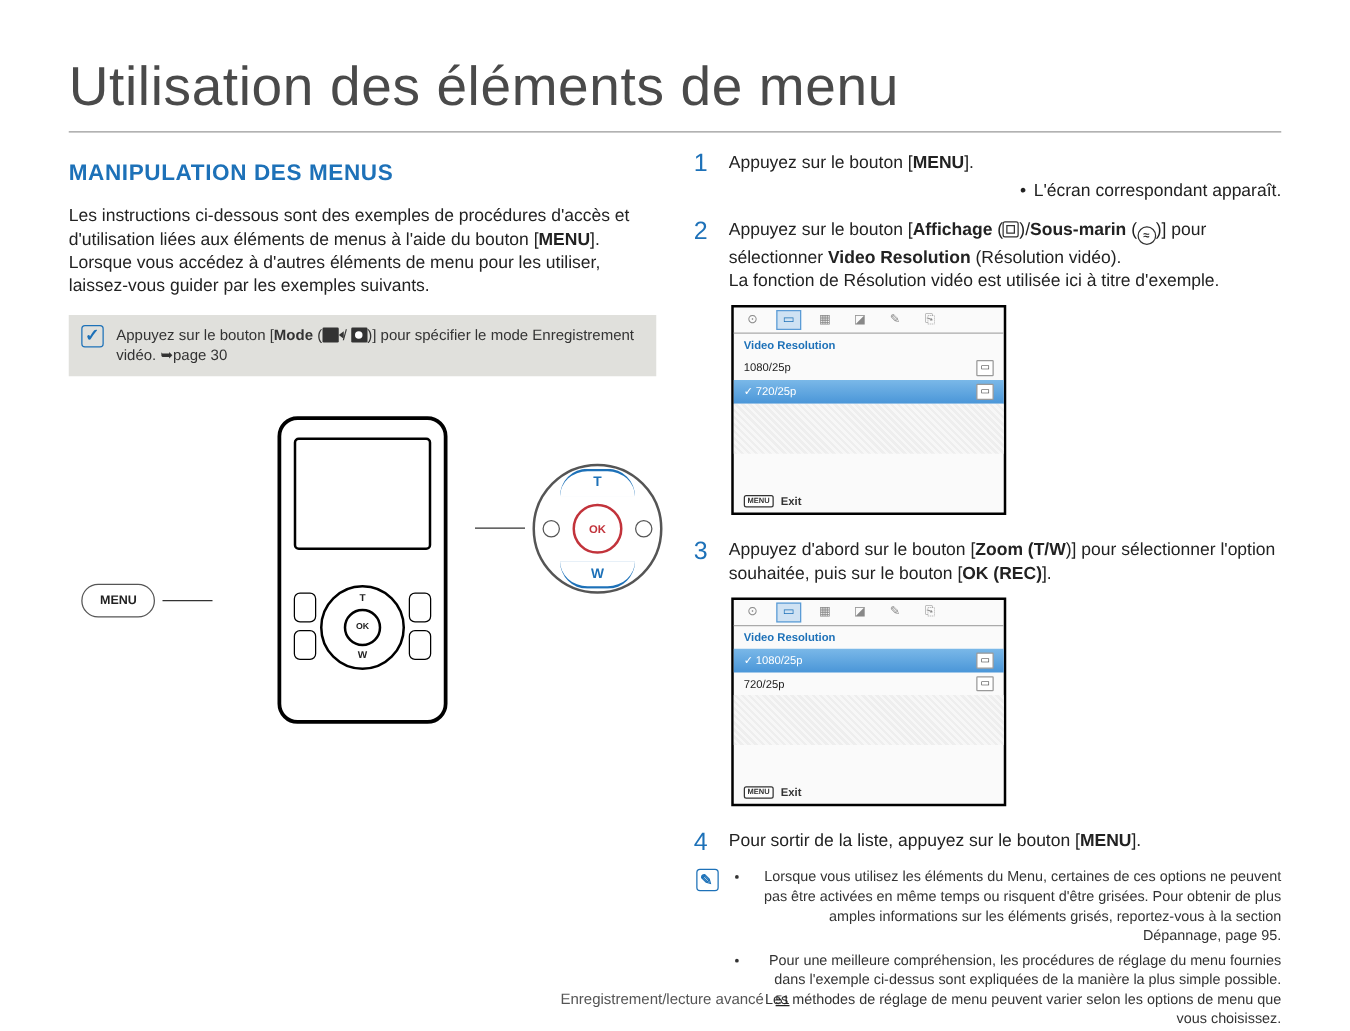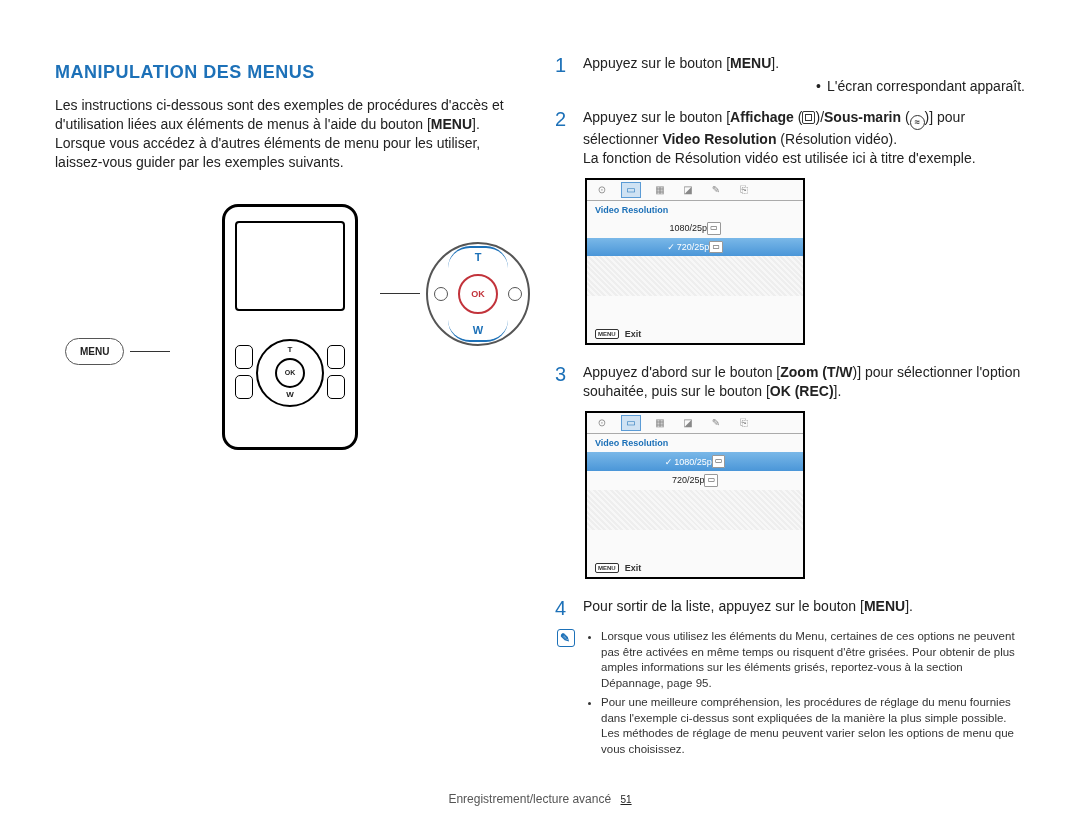--- a/index.html
+++ b/index.html
@@ -306,21 +306,21 @@
   .lcd .menu-title {
     font-size: 9px;
     color: #1d71b8;
     font-weight: bold;
     padding: 3px 8px;
   }
   .lcd .row {
     font-size: 9px;
     padding: 3px 8px;
     display: flex;
-    justify-content: center;
+    justify-content: space-between;
     align-items: center;
   }
   .lcd .row.selected {
     background: linear-gradient(#7ab8e8, #4a96d8);
     color: #fff;
   }
   .lcd .row .chk::before {
     content: "✓";
     color: #1d71b8;
     margin-right: 2px;
@@ -356,47 +356,54 @@
   }
   .note-box2 {
     display: flex;
     gap: 10px;
     font-size: 11.5px;
     color: #333;
     margin-top: 8px;
     padding: 0 0 0 2px;
   }
   .note-box2 ul { margin: 0; padding-left: 16px; }
-  .note-box2 li { margin-bottom: 4px; }
+  .note-box2 li { margin-bottom: 4px; text-align: right; }
   .footer {
     position: absolute;
     bottom: 18px;
     left: 0; right: 0;
     text-align: center;
     font-size: 12px;
     color: #555;
   }
   .footer .pg { font-size: 10px; color: #222; margin-left: 6px; text-decoration: underline; }
 </style>
 </head>
 <body>
 
 <div class="page">
+  <h1 class="title">Utilisation des éléments de menu</h1>
 
   <div class="columns">
 
     <div class="col">
       <div class="section-head">MANIPULATION DES MENUS</div>
 
       <div class="intro">
         <p>
           <span>Les instructions ci-dessous sont des exemples de procédures d'accès et d'utilisation liées aux éléments de menus à l'aide du bouton [</span><span class="bold">MENU</span><span>]. Lorsque vous accédez à d'autres éléments de menu pour les utiliser, laissez-vous guider par les exemples suivants.</span>
         </p>
       </div>
 
+      <div class="note-box">
+        <span class="note-icon"></span>
+        <div>
+          <span>Appuyez sur le bouton [</span><span class="bold">Mode</span><span> (</span><span class="icon-videocam"></span> / <span class="icon-photo"></span><span>)] pour spécifier le mode Enregistrement vidéo. </span><span>➥</span><span>page 30</span>
+        </div>
+      </div>
 
       <div class="device-illustration">
         <div class="callout left">
           <span class="pill">MENU</span>
           <span class="leader"></span>
         </div>
 
         <div class="phone">
           <div class="screen"></div>
           <div class="sidebtn l1"></div>

